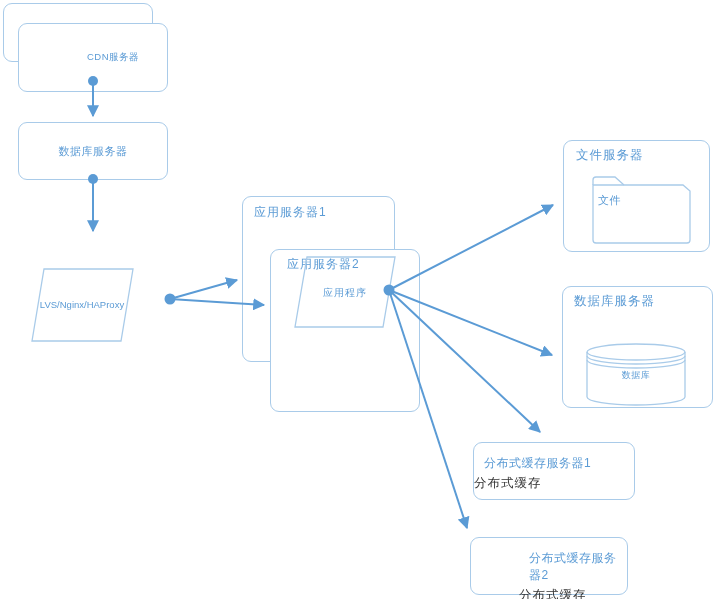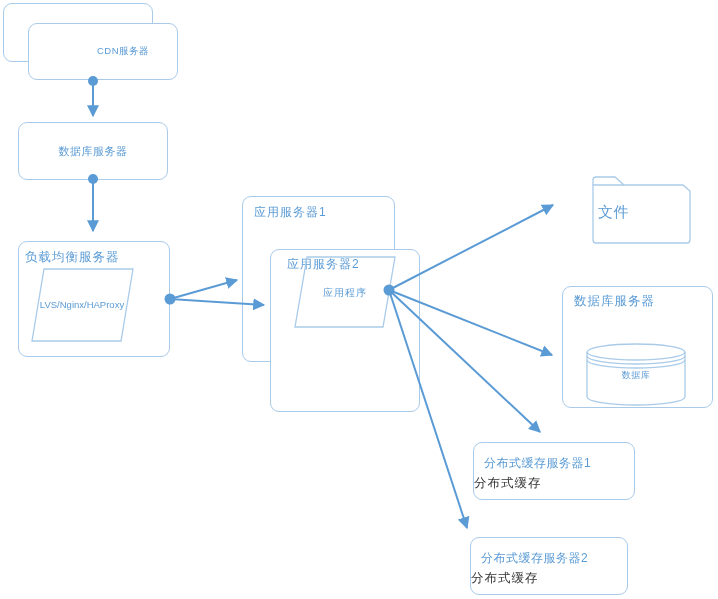--- a/index.html
+++ b/index.html
@@ -14,53 +14,53 @@
   .cache-title{font-size:12px;margin:12px 0 0 10px;}
   .cache-sub{font-size:12.5px;margin-top:3px;letter-spacing:1px;}
   svg.overlay{position:absolute;left:0;top:0;pointer-events:none;}
 </style>
 </head>
 <body>
 
 <div id="stage">
 
   <div class="box" style="left:3px;top:3px;width:150px;height:59px;"></div>
-  <div class="box" style="left:28px;top:23px;width:150px;height:57px;padding-left:40px;">
+  <div class="box" style="left:18px;top:23px;width:150px;height:69px;padding-left:40px;">
     <div class="lbl center" style="font-size:9.5px;">CDN服务器</div>
   </div>
 
   <div class="box" style="left:18px;top:122px;width:150px;height:58px;">
     <div class="lbl center" style="font-size:11px;">数据库服务器</div>
   </div>
 
-  <div class="box" style="left:18px;top:241px;width:152px;height:116px;">
-    <div class="lbl corner-lbl" style="left:6px;top:7px;letter-spacing:1px;">负载均衡服务器</div>
-  </div>
   <div class="txt" style="left:24px;top:299px;width:116px;text-align:center;font-size:9.5px;letter-spacing:0;">LVS/Nginx/HAProxy</div>
 
   <div class="box" style="left:242px;top:196px;width:153px;height:166px;">
     <div class="lbl corner-lbl" style="left:11px;top:7px;font-size:12px;letter-spacing:1px;">应用服务器1</div>
   </div>
   <div class="box" style="left:270px;top:225px;width:150px;height:163px;margin-top:24px;">
     <div class="lbl corner-lbl" style="left:16px;top:6px;font-size:12px;letter-spacing:1px;">应用服务器2</div>
   </div>
   <div class="txt" style="left:295px;top:286px;width:100px;text-align:center;font-size:10px;letter-spacing:1px;">应用程序</div>
 
-  <div class="txt" style="left:598px;top:203px;font-size:15px;">文件</div>
+  <div class="box" style="left:563px;top:140px;width:147px;height:112px;">
+    <div class="lbl corner-lbl" style="left:12px;top:6px;letter-spacing:1px;">文件服务器</div>
+  </div>
+  <div class="txt" style="left:598px;top:193px;font-size:11px;">文件</div>
 
   <div class="box" style="left:562px;top:286px;width:151px;height:122px;">
     <div class="lbl corner-lbl" style="left:11px;top:6px;letter-spacing:1px;">数据库服务器</div>
   </div>
   <div class="txt" style="left:586px;top:369px;width:100px;text-align:center;font-size:9px;">数据库</div>
 
   <div class="box" style="left:473px;top:442px;width:162px;height:58px;">
     <div class="lbl cache-title">分布式缓存服务器1</div>
     <div class="dark cache-sub">分布式缓存</div>
   </div>
-  <div class="box" style="left:470px;top:537px;width:158px;height:58px;">
+  <div class="box" style="left:470px;top:537px;width:158px;height:58px;padding-left:48px;">
     <div class="lbl cache-title">分布式缓存服务器2</div>
     <div class="dark cache-sub">分布式缓存</div>
   </div>
 
   <svg class="overlay" width="718" height="599" viewBox="0 0 718 599">
     <defs>
       <marker id="arw" viewBox="0 0 10 10" refX="9" refY="5" markerWidth="6" markerHeight="6" orient="auto">
         <path d="M0,0 L10,5 L0,10 z" fill="#5b9bd5"></path>
       </marker>
     </defs>

